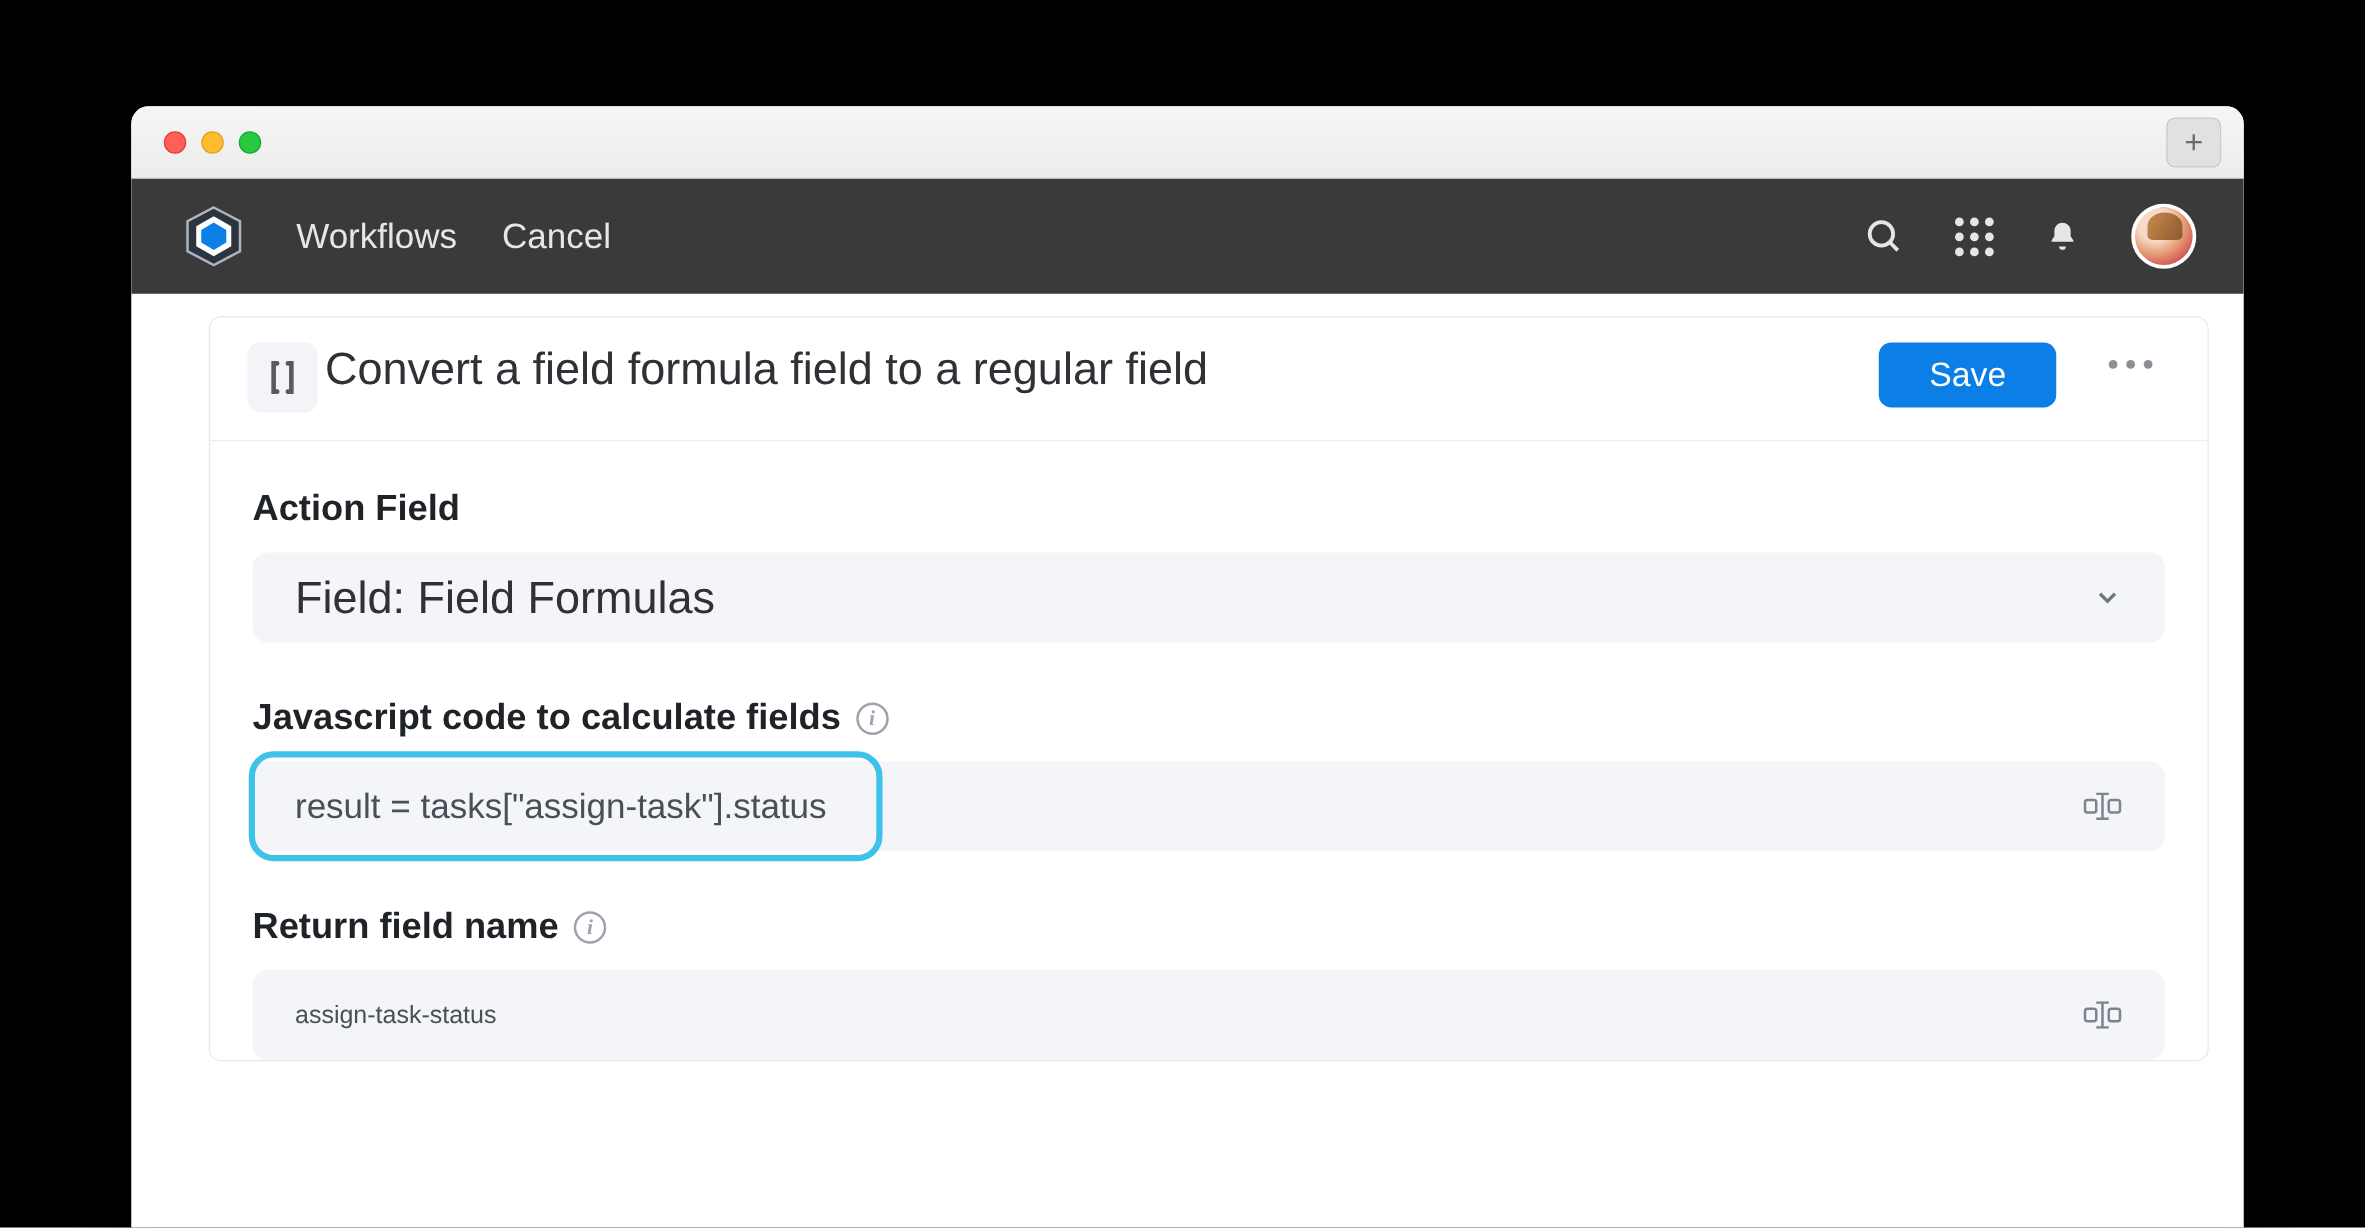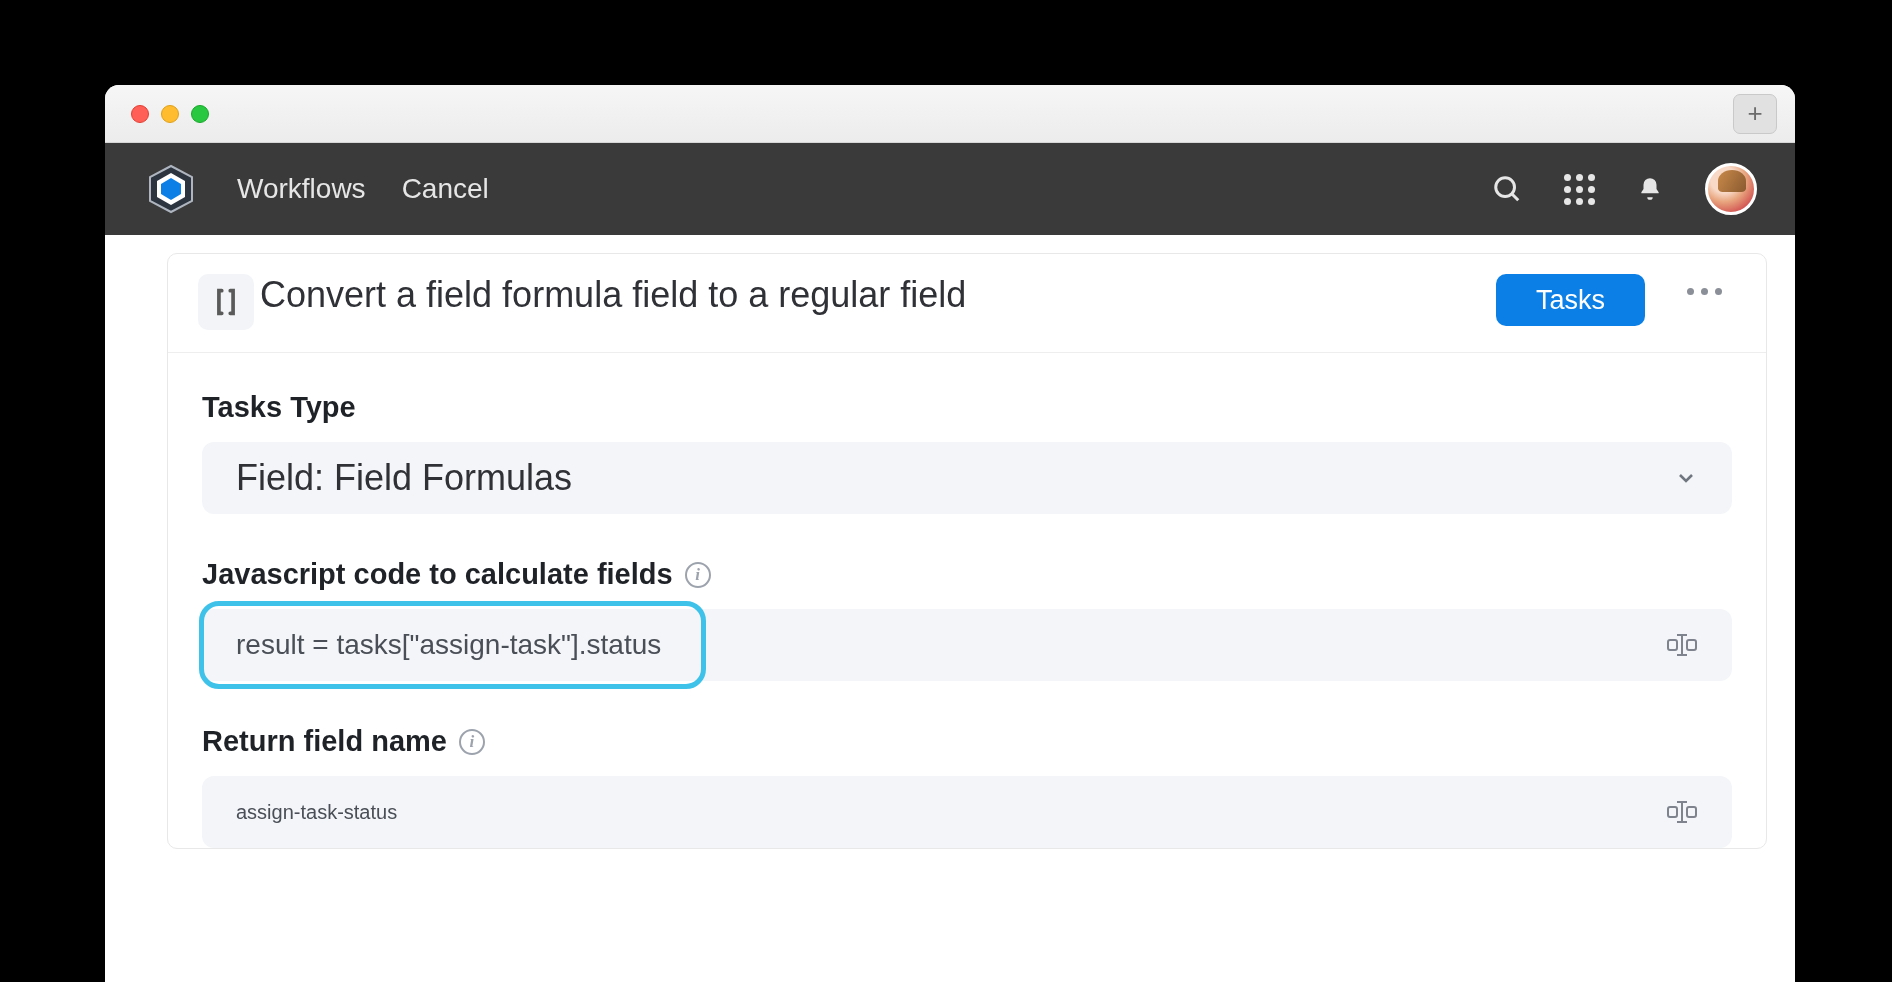--- a/index.html
+++ b/index.html
@@ -195,32 +195,32 @@
 
   <div class="panel">
     <div class="panel-head">
       <div class="formula-badge">
         <svg width="34" height="34" viewBox="0 0 24 24" fill="none" stroke="#5a5a5a" stroke-width="2.6" stroke-linecap="round">
           <path d="M9 4H7v16h2"></path>
             <path d="M15 4h2v16h-2"></path>
         </svg>
       </div>
       <div class="page-title">Convert a field formula field to a regular field</div>
-      <div class="btn btn-save">Tasks</div>
+      <div class="btn btn-save">Save</div>
       <div class="more-dots">
           <span></span>
           <span></span>
           <span></span>
         </div>
     </div>
 
     <div class="panel-body">
 
       <div class="section-label">
-        <span>Tasks Type</span>
+        <span>Action Field</span>
       </div>
       <div class="select-field">
         <span>Field: Field Formulas</span>
         <span class="chevron">
           <svg width="24" height="24" viewBox="0 0 24 24" fill="none" stroke="#6f7680" stroke-width="2.6">
               <polyline points="6 9 12 15 18 9"></polyline>
             </svg>
         </span>
       </div>
 

